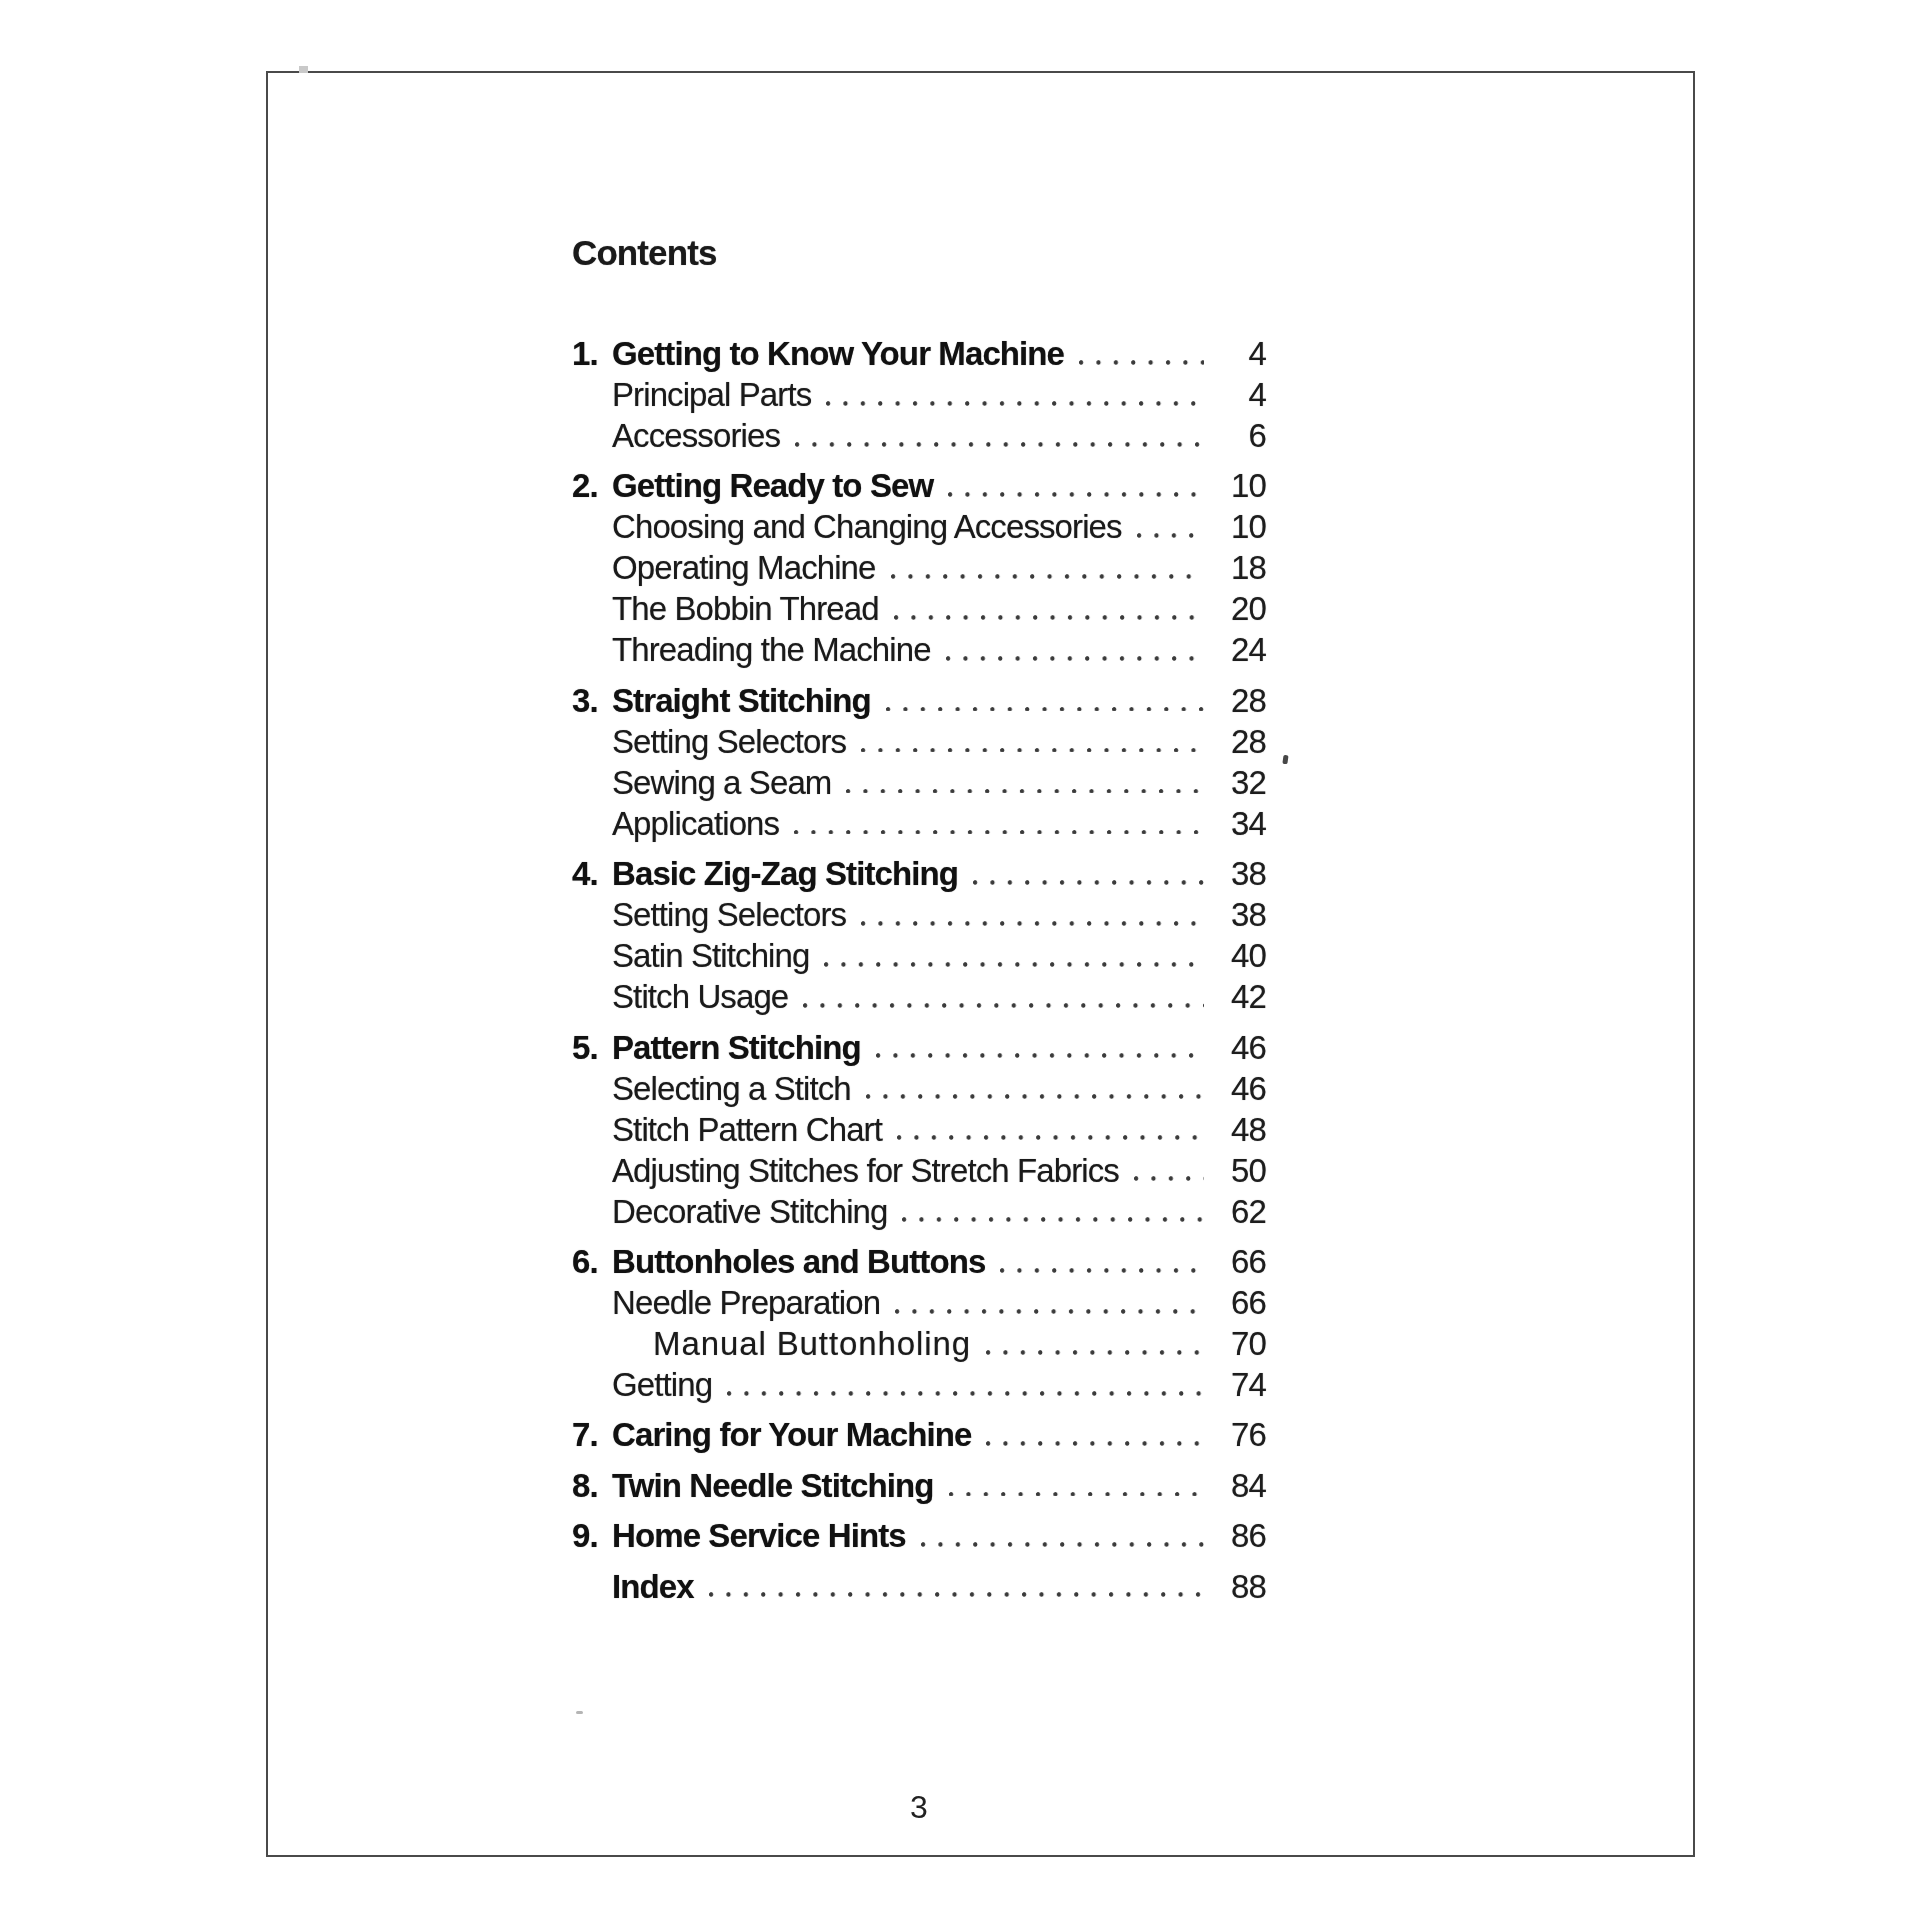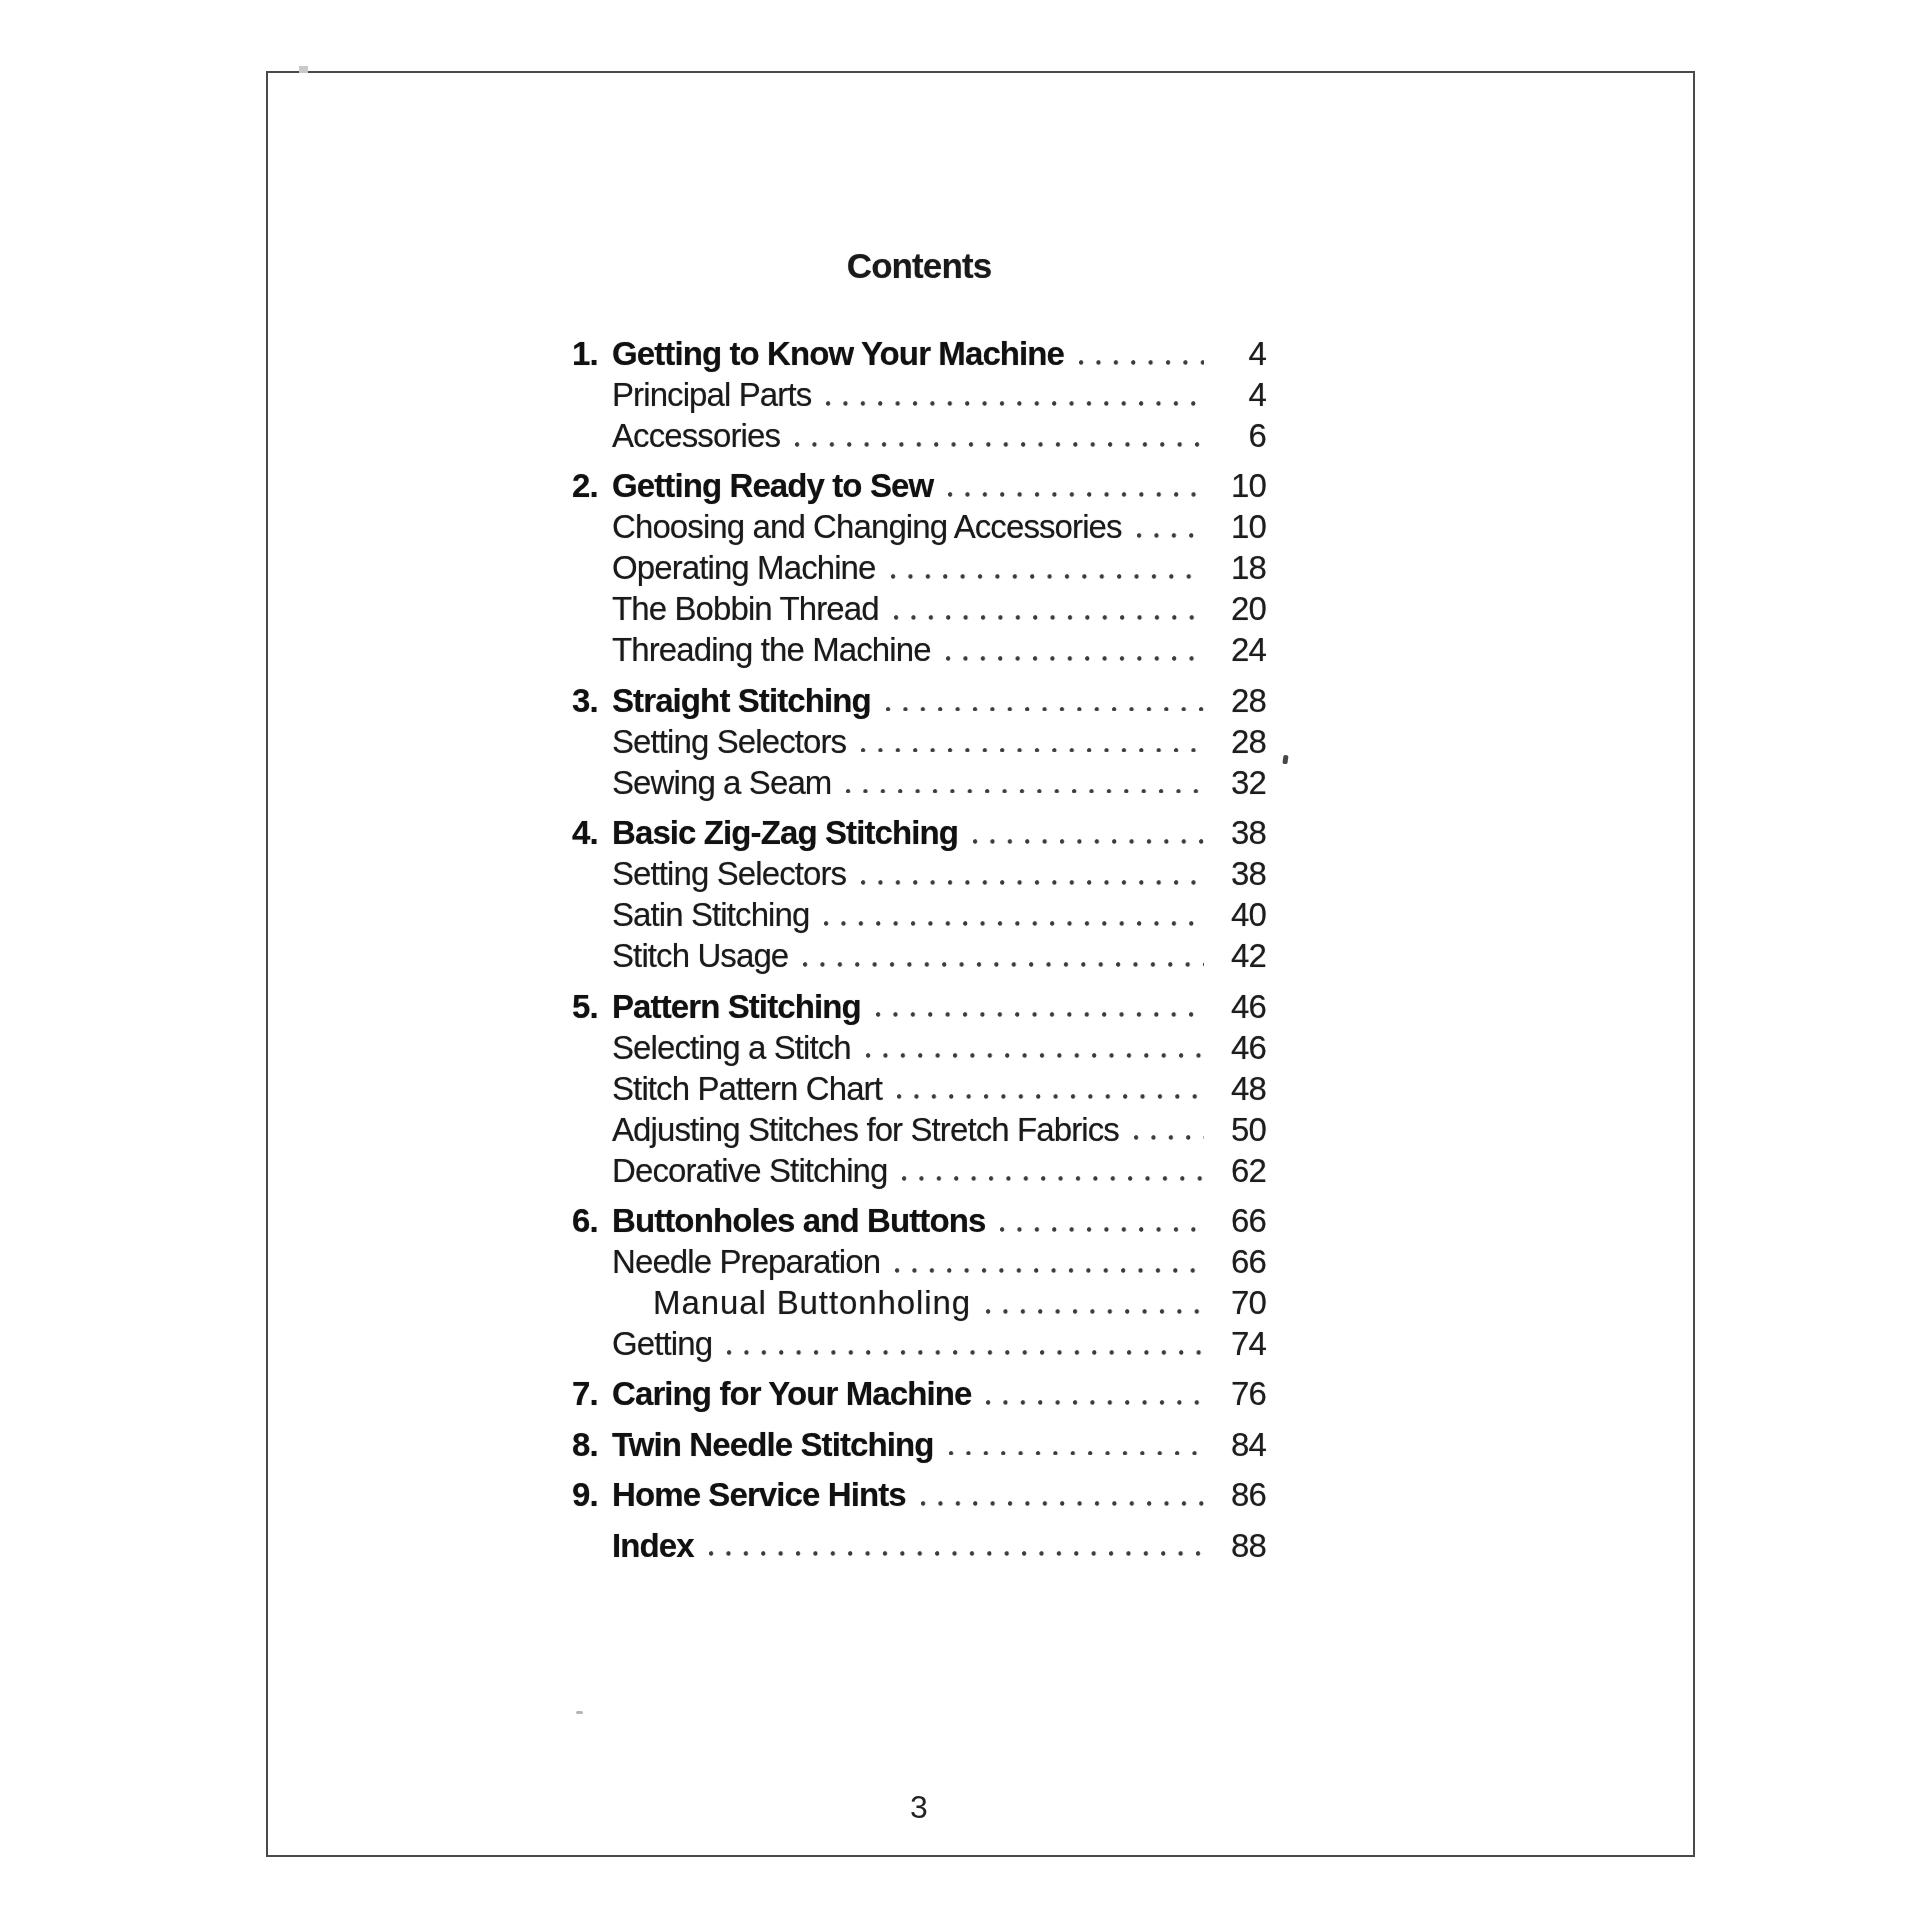--- a/index.html
+++ b/index.html
@@ -23,23 +23,23 @@
     left: 266px;
     top: 71px;
     width: 1425px;
     height: 1782px;
     border: 2.8px solid var(--border, #4a4a4a);
     background: #ffffff;
   }
   .page-title {
     position: absolute;
     left: 304px;
-    top: 173px;
+    top: 160px;
     width: 694px;
-    text-align: center;
+    text-align: left;
     font-size: 35px;
     font-weight: bold;
     letter-spacing: -0.9px;
     color: var(--text, #161616);
     text-shadow: 0 0 0.9px rgba(20,20,20,0.45);
   }
   .toc {
     position: absolute;
     left: 304px;
     top: 260px;
@@ -179,20 +179,26 @@
           <span class="toc-label">Setting Selectors</span>
           <span class="toc-leader"></span>
           <span class="toc-page">28</span>
         </div>
         <div class="toc-row">
           <span class="toc-num"></span>
           <span class="toc-label">Sewing a Seam</span>
           <span class="toc-leader"></span>
           <span class="toc-page">32</span>
         </div>
+        <div class="toc-row">
+          <span class="toc-num"></span>
+          <span class="toc-label">Applications</span>
+          <span class="toc-leader"></span>
+          <span class="toc-page">34</span>
+        </div>
         <div class="toc-row bold gap">
           <span class="toc-num">4.</span>
           <span class="toc-label">Basic Zig-Zag Stitching</span>
           <span class="toc-leader"></span>
           <span class="toc-page">38</span>
         </div>
         <div class="toc-row">
           <span class="toc-num"></span>
           <span class="toc-label">Setting Selectors</span>
           <span class="toc-leader"></span>

